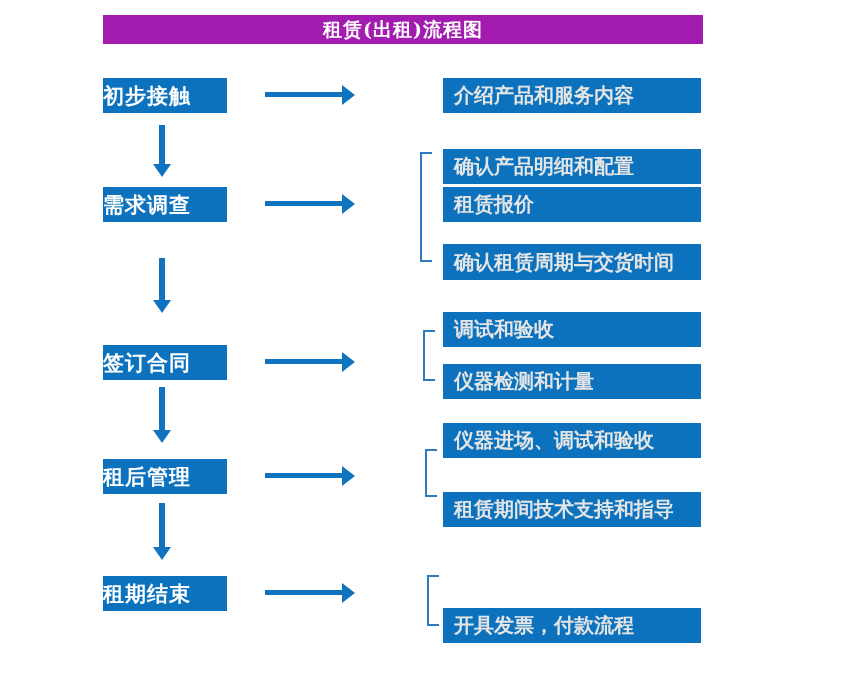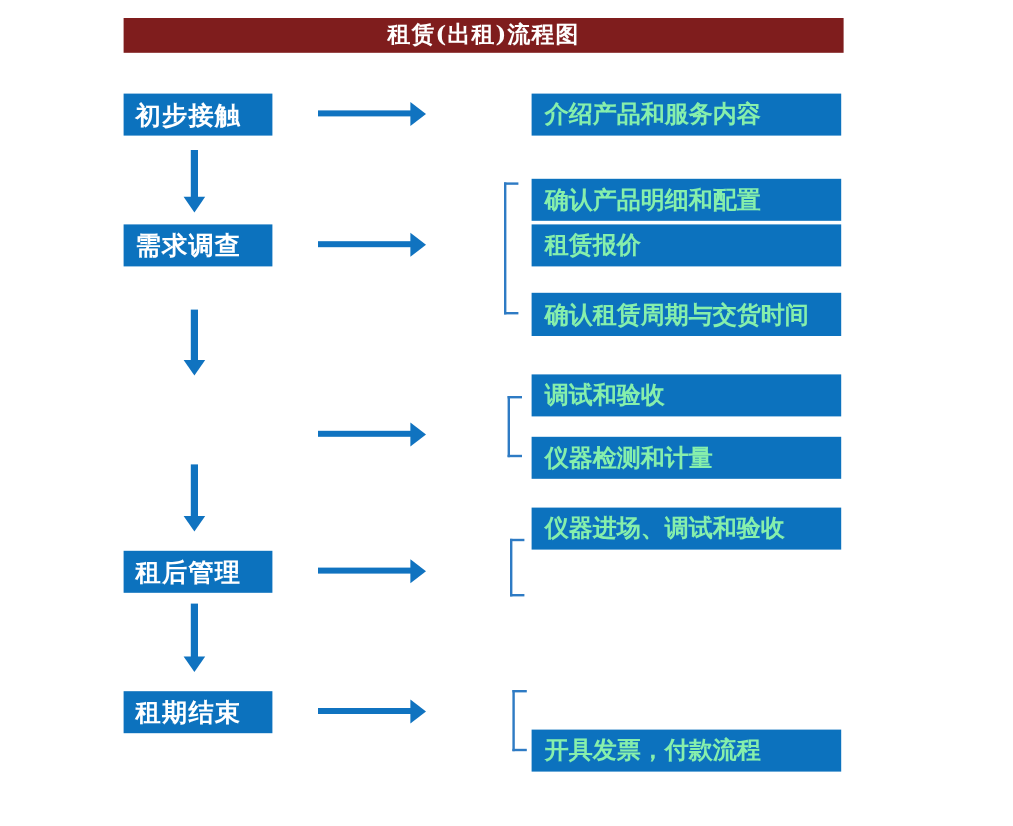--- a/index.html
+++ b/index.html
@@ -5,34 +5,34 @@
   html,body{margin:0;padding:0;background:#ffffff;}
   .canvas{
     position:relative;
     width:844px;height:688px;
     background:#ffffff;
     font-family:"DejaVu Serif","Liberation Serif",serif;
     overflow:hidden;
   }
   .title-bar{
     position:absolute;left:103px;top:15px;width:600px;height:29px;
-    background:#7f1d1d;color:#ffffff;
+    background:#a21caf;color:#ffffff;
     font-size:19px;font-weight:bold;line-height:29px;text-align:center;
     letter-spacing:1px;
   }
   .lbox{
     position:absolute;left:103px;width:124px;height:35px;
     background:#0C72BE;color:#ffffff;
     font-size:21px;font-weight:bold;line-height:35px;
-    padding-left:10px;box-sizing:border-box;letter-spacing:1px;
+    box-sizing:border-box;letter-spacing:1px;
     white-space:nowrap;
   }
   .rbox{
     position:absolute;left:443px;width:258px;height:35px;
-    background:#0C72BE;color:#86efac;
+    background:#0C72BE;color:#e5e5e5;
     font-size:20px;font-weight:bold;line-height:35px;
     padding-left:11px;box-sizing:border-box;
     white-space:nowrap;
   }
   
   .harrow{position:absolute;left:265px;width:90px;height:20px;}
   .harrow .shaft{position:absolute;left:0;top:7px;height:5px;right:12px;background:#1073C0;}
   .harrow .head{position:absolute;right:0;top:0;width:0;height:0;
     border-top:10px solid transparent;border-bottom:10px solid transparent;
     border-left:13px solid #1073C0;}
@@ -50,20 +50,21 @@
 </style>
 </head>
 <body>
 
 <div class="canvas">
 
   <div class="title-bar">租赁(出租)流程图</div>
 
   <div class="lbox" style="top:78px">初步接触</div>
   <div class="lbox" style="top:187px">需求调查</div>
+  <div class="lbox" style="top:345px">签订合同</div>
   <div class="lbox" style="top:576px">租期结束</div>
   <div class="lbox" style="top:459px">租后管理</div>
 
   <div class="varrow" style="top:125px;height:52px">
       <i class="shaft"></i>
       <i class="head"></i>
     </div>
   <div class="varrow" style="top:258px;height:55px">
       <i class="shaft"></i>
       <i class="head"></i>
@@ -106,16 +107,17 @@
   <div class="rbox" style="top:78px">介绍产品和服务内容</div>
 
   <div class="rbox" style="top:149px">确认产品明细和配置</div>
   <div class="rbox" style="top:244px;height:36px;line-height:36px">确认租赁周期与交货时间</div>
   <div class="rbox" style="top:187px">租赁报价</div>
 
   <div class="rbox" style="top:312px">调试和验收</div>
   <div class="rbox" style="top:364px">仪器检测和计量</div>
 
   <div class="rbox" style="top:423px">仪器进场、调试和验收</div>
+  <div class="rbox" style="top:492px">租赁期间技术支持和指导</div>
 
   <div class="rbox" style="top:608px">开具发票，付款流程</div>
 
 </div>
 
 </body></html>

